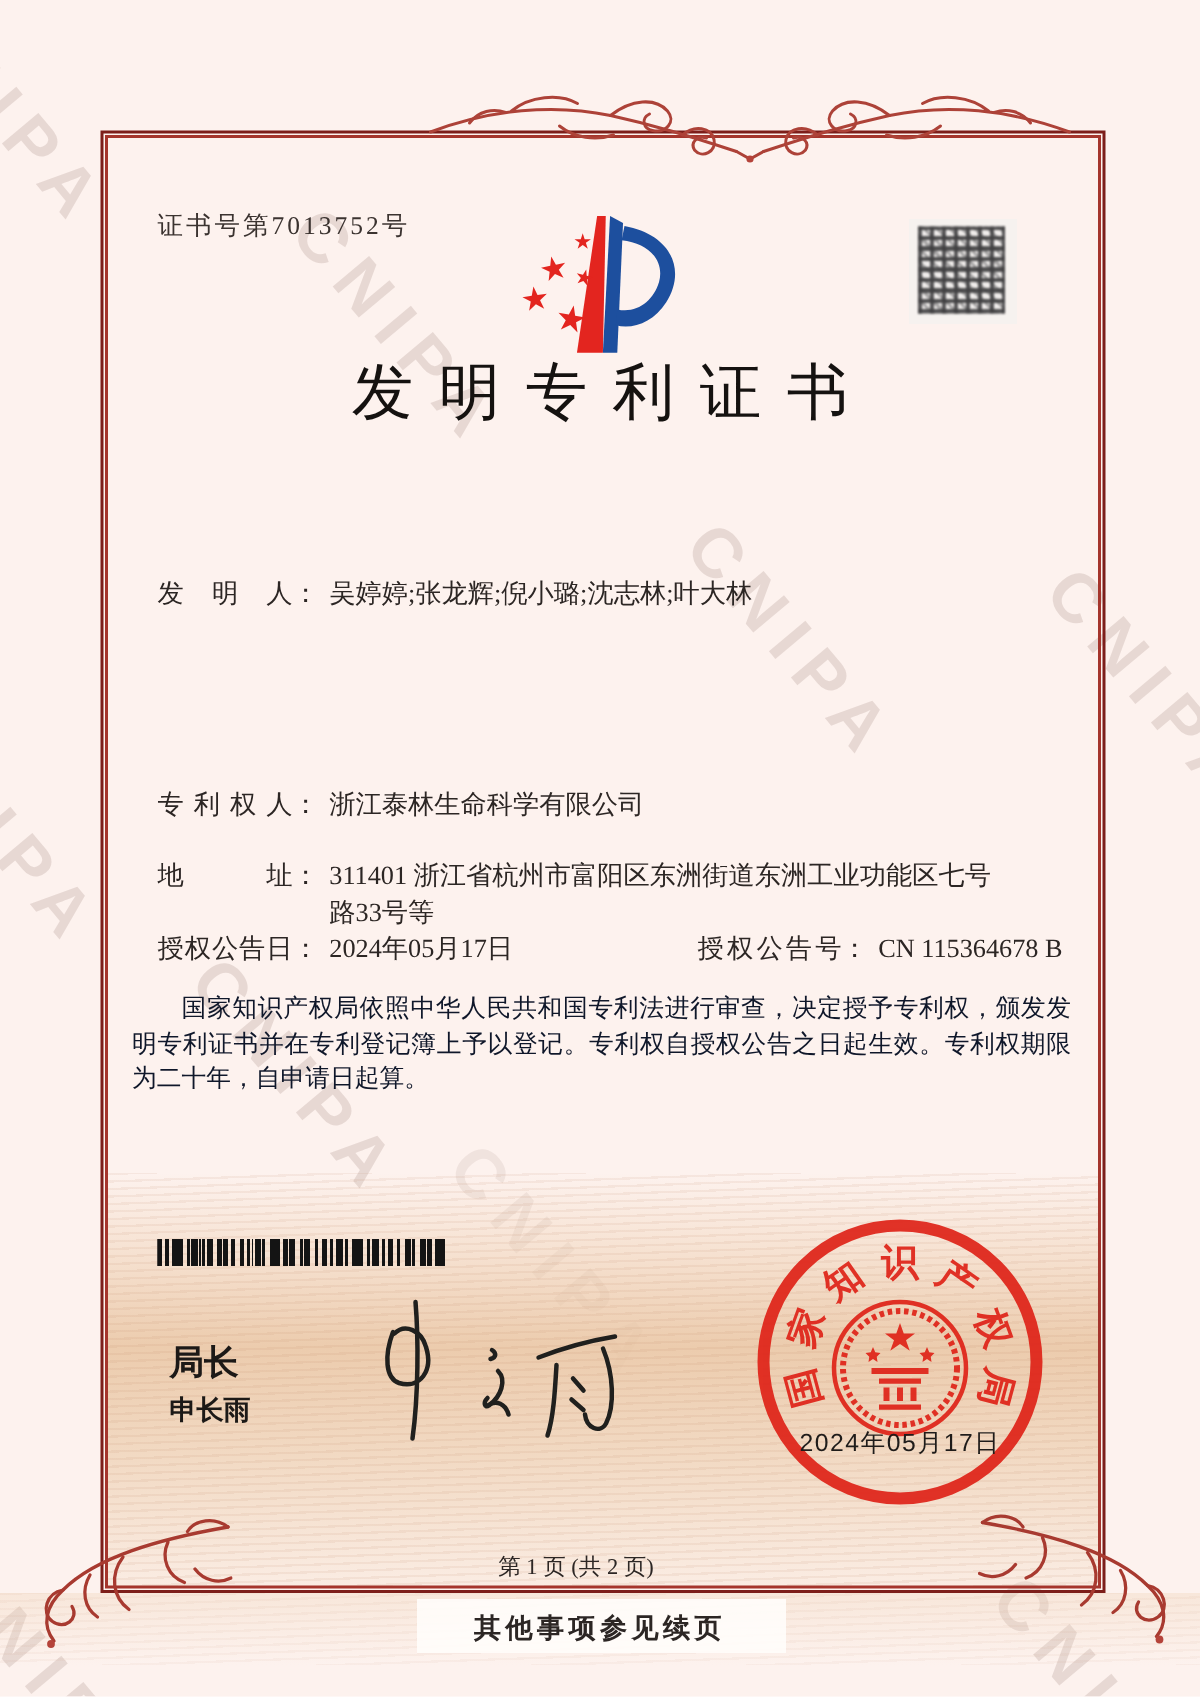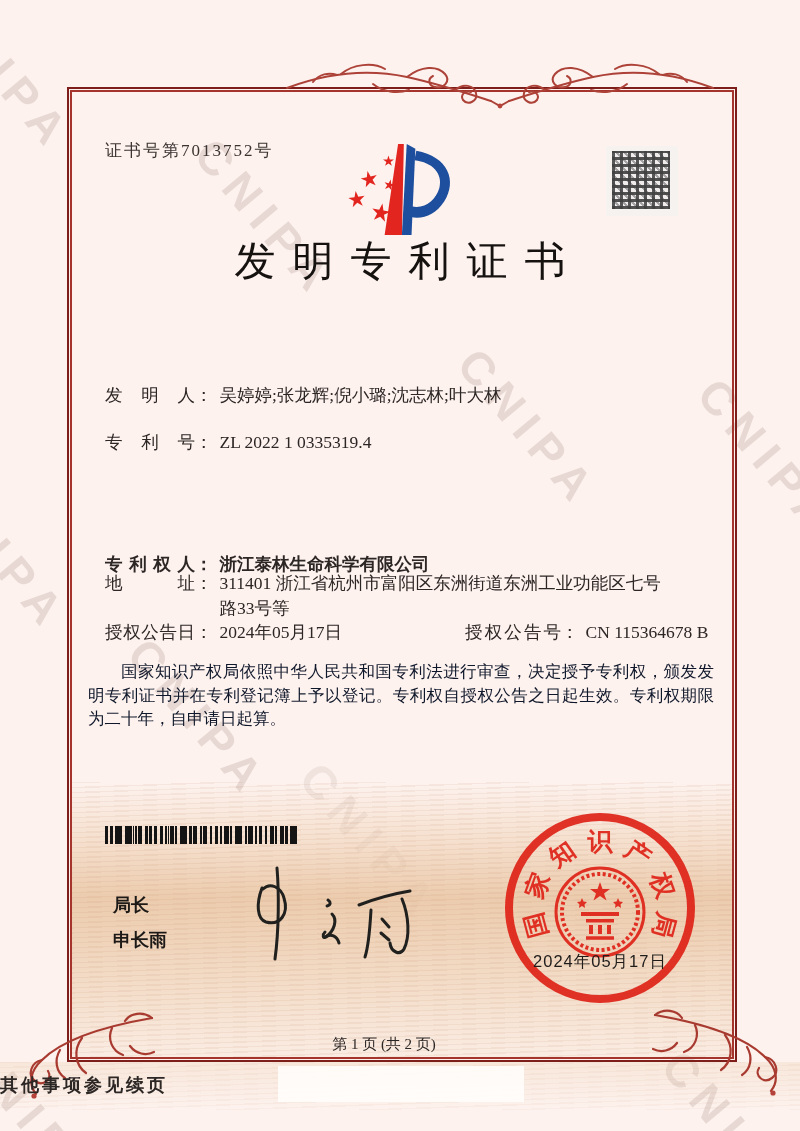--- a/index.html
+++ b/index.html
@@ -49,50 +49,50 @@
            font-size:41px; font-weight:normal; color:#151210; letter-spacing:17px; text-indent:17px; }
 
   
   .row { position:absolute; left:105px; font-size:17.5px; color:#2c2624; line-height:25px; white-space:nowrap; }
   .flabel { display:inline-block; width:90px; text-align:justify; text-align-last:justify; vertical-align:top; }
   .colon { display:inline-block; vertical-align:top; }
   .fvalue { display:inline-block; margin-left:7px; vertical-align:top; }
   .fvalue-wrap { white-space:normal; width:452px; }
   .grant-no-label { display:inline-block; width:96px; text-align:justify; text-align-last:justify; vertical-align:top; }
 
-  .r1{top:330px;} .r2{top:383px;} .r3{top:430px;} .r4{top:477px;} .r5{top:552px;font-weight:bold;}
+  .r1{top:330px;} .r2{top:383px;} .r3{top:430px;} .r4{top:477px;} .r5{top:524px;}
   .r6{top:571px;} .r7{top:620px;}
   .grant-no-group { position:absolute; left:360px; top:0; }
 
   .para { position:absolute; left:88px; width:626px; font-size:16.5px; color:#0f172a;
           line-height:23.5px; text-align:justify; text-indent:2em; }
   .p1{top:660px;} .p2{top:735px;}
 
   .barcode { position:absolute; left:105px; top:826px; width:192px; height:18px;
     background-image:
       repeating-linear-gradient(90deg,#141414 0 2px,transparent 2px 5px),
       repeating-linear-gradient(90deg,#141414 0 1px,transparent 1px 7px),
       repeating-linear-gradient(90deg,#141414 0 3px,transparent 3px 11px); }
 
   .role { position:absolute; left:113px; top:893px; font-family:Liberation Serif, serif;
-          font-size:18px; font-weight:600; color:#1c1917; }
+          font-size:23px; font-weight:600; color:#1c1917; }
   .name { position:absolute; left:113px; top:928px; font-family:"Liberation Sans","DejaVu Sans",sans-serif;
           font-size:18px; font-weight:700; color:#1c1917; }
   .signature { position:absolute; left:232px; top:862px; width:205px; height:105px; }
 
   .seal { position:absolute; left:500px; top:808px; width:200px; height:200px; }
   .seal-date { position:absolute; left:505px; top:951px; width:190px; text-align:center;
                font-family:"Liberation Sans","DejaVu Sans",sans-serif;
                font-size:16.5px; color:#1f1c1a; letter-spacing:1px; }
 
   .page-indicator { position:absolute; left:0; width:768px; top:1035px; text-align:center;
                     font-size:15px; color:#2c2624; }
   .cont-box { position:absolute; left:278px; top:1066px; width:246px; height:36px;
               background:rgba(255,253,251,0.9); }
-  .cont-note { position:absolute; left:0; width:800px; top:1073px; text-align:left;
+  .cont-note { position:absolute; left:0; width:800px; top:1073px; text-align:center;
                font-size:18px; font-weight:bold; color:#2c2624; letter-spacing:3px; }
 
   .ornament { position:absolute; z-index:2; }
   .orn-top { left:283px; top:60px; }
   .orn-bl { left:20px; top:1006px; }
   .orn-br { left:652px; top:1003px; }
 </style>
 </head>
 <body>
 
@@ -186,23 +186,20 @@
 
     <div class="matrix-wrap">
       <div class="matrix"></div>
     </div>
 
     <div class="title">发明专利证书</div>
 
     <div class="row r2">
       <span class="flabel">发明人</span><span class="colon">：</span><span class="fvalue">吴婷婷;张龙辉;倪小璐;沈志林;叶大林</span>
     </div>
-    <div class="row r3">
-      <span class="flabel">专利号</span><span class="colon">：</span><span class="fvalue">ZL 2022 1 0335319.4</span>
-    </div>
     <div class="row r5">
       <span class="flabel">专利权人</span><span class="colon">：</span><span class="fvalue">浙江泰林生命科学有限公司</span>
     </div>
     <div class="row r6">
       <span class="flabel">地址</span><span class="colon">：</span><span class="fvalue fvalue-wrap">311401 浙江省杭州市富阳区东洲街道东洲工业功能区七号路33号等</span>
     </div>
     <div class="row r7">
       <span class="flabel">授权公告日</span><span class="colon">：</span><span class="fvalue">2024年05月17日</span>
       <span class="grant-no-group">
         <span class="grant-no-label">授权公告号</span><span class="colon">：</span><span class="fvalue">CN 115364678 B</span>

